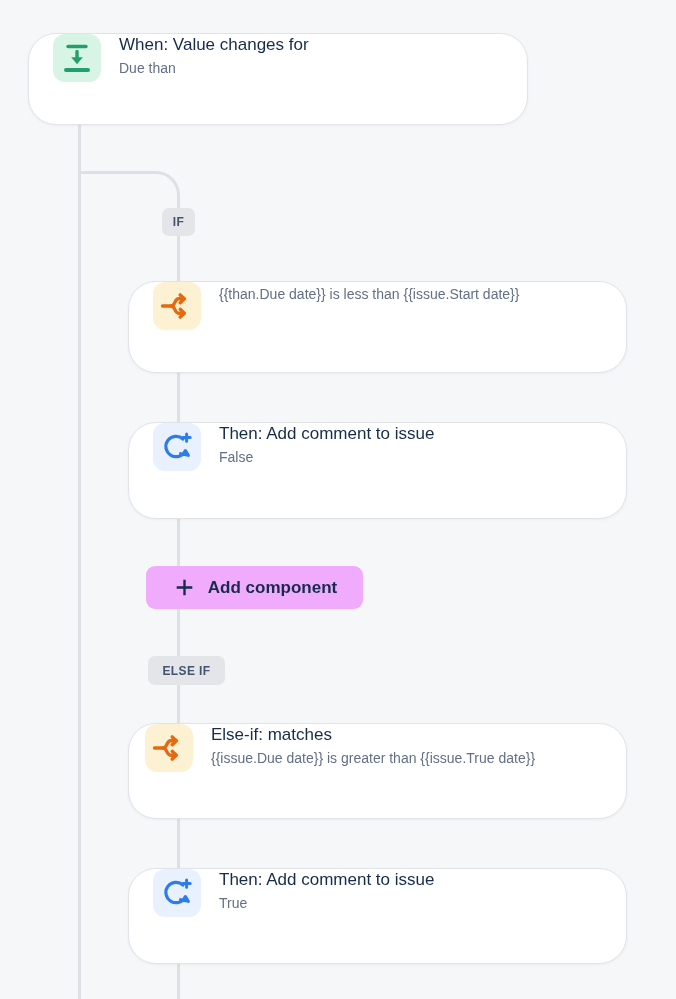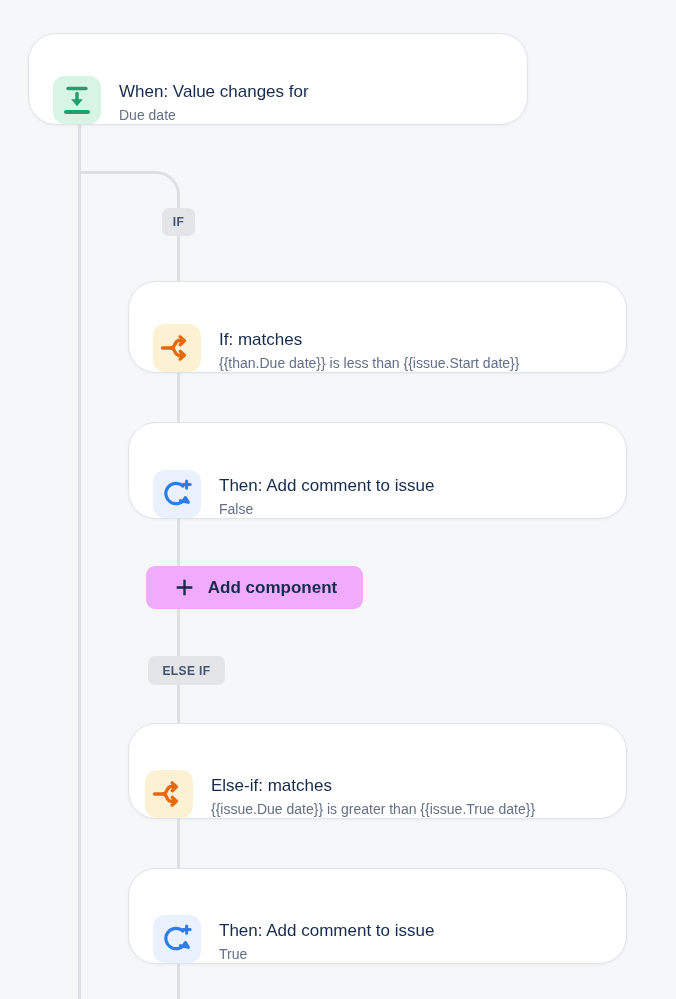--- a/index.html
+++ b/index.html
@@ -42,21 +42,21 @@
   .b-if     { left: 162px; top: 208px; width: 33px; height: 28px; }
   .b-elseif { left: 148px; top: 656px; width: 77px; height: 29px; }
 
   
   .card {
     position: absolute;
     background: #FFFFFF;
     border: 1px solid #E0E3E8;
     border-radius: 28px;
     box-shadow: 0 1px 3px rgba(9,30,66,0.05);
-    display: flex; align-items: flex-end;
+    display: flex; align-items: flex-start;
     padding: 0 24px;
     gap: 18px;
     cursor: pointer;
   }
   .c-trigger { left: 28px;  top: 33px;  width: 500px; height: 92px; }
   .c-if      { left: 128px; top: 281px; width: 499px; height: 92px; }
   .c-then1   { left: 128px; top: 422px; width: 499px; height: 97px; }
   .c-elseif  { left: 128px; top: 723px; width: 499px; height: 96px; padding-left: 16px; }
   .c-then2   { left: 128px; top: 868px; width: 499px; height: 96px; }
 
@@ -117,36 +117,35 @@
     <div class="icon-box ib-green">
       <svg viewBox="0 0 48 48" width="48" height="48" fill="none" stroke="#22A06B" stroke-linecap="round" stroke-linejoin="round">
         <path d="M15 12.5 H33" stroke-width="3.4"></path>
         <path d="M24 17.5 V25.5" stroke-width="3.4"></path>
         <path d="M18.2 23.2 L24 30.2 L29.8 23.2 Z" fill="#22A06B" stroke="none"></path>
         <path d="M13 36 H35" stroke-width="4"></path>
       </svg>
     </div>
     <div class="texts">
       <div class="title">When: Value changes for</div>
-      <div class="subtitle">Due date</div>
+      <div class="subtitle">Due than</div>
     </div>
   </div>
 
   <div class="card c-if">
     <div class="icon-box ib-yellow">
       <svg viewBox="0 0 48 48" width="48" height="48" fill="none" stroke="#E56910" stroke-width="3.4" stroke-linecap="round" stroke-linejoin="round">
         <path d="M9.5 24 H18.5"></path>
         <path d="M18.5 24 C22 24 21.5 16.8 25.5 16.8 H29.5"></path>
         <path d="M27.2 12.9 L31.4 16.8 L27.2 20.7"></path>
         <path d="M18.5 24 C22 24 21.5 31.2 25.5 31.2 H29.5"></path>
         <path d="M27.2 27.3 L31.4 31.2 L27.2 35.1"></path>
       </svg>
     </div>
     <div class="texts">
-      <div class="title">If: matches</div>
       <div class="subtitle">{{than.Due date}} is less than {{issue.Start date}}</div>
     </div>
   </div>
 
   <div class="card c-then1">
     <div class="icon-box ib-blue">
       <svg viewBox="0 0 48 48" width="48" height="48" fill="none" stroke="#2E7CE9" stroke-linecap="round" stroke-linejoin="round">
         <path stroke-width="3.2" d="M30 16 A10.2 10.2 0 1 0 32.4 27.6 L35.3 32.3 L27.6 30.7"></path>
         <path stroke-width="3" d="M33.6 11 V18.2 M30 14.6 H37.2"></path>
       </svg>

